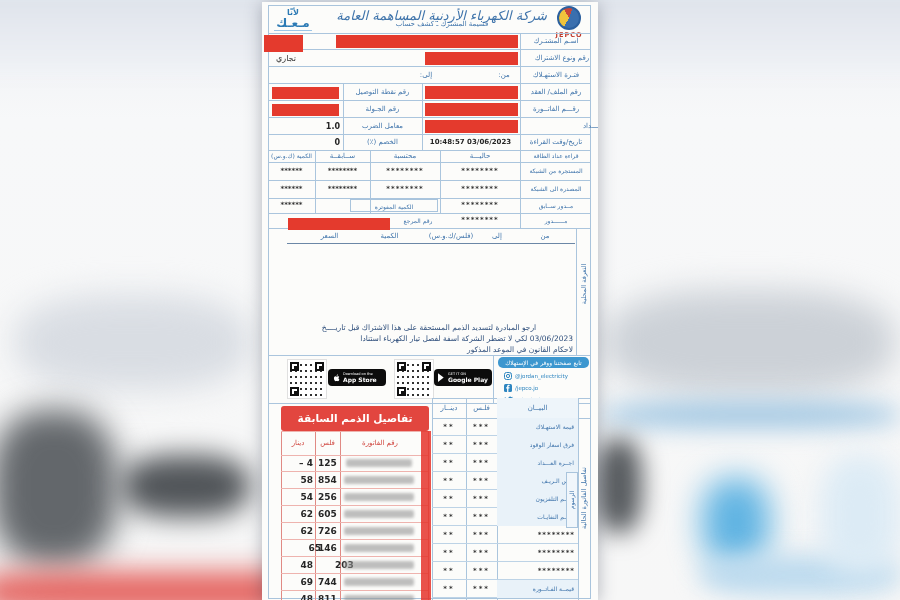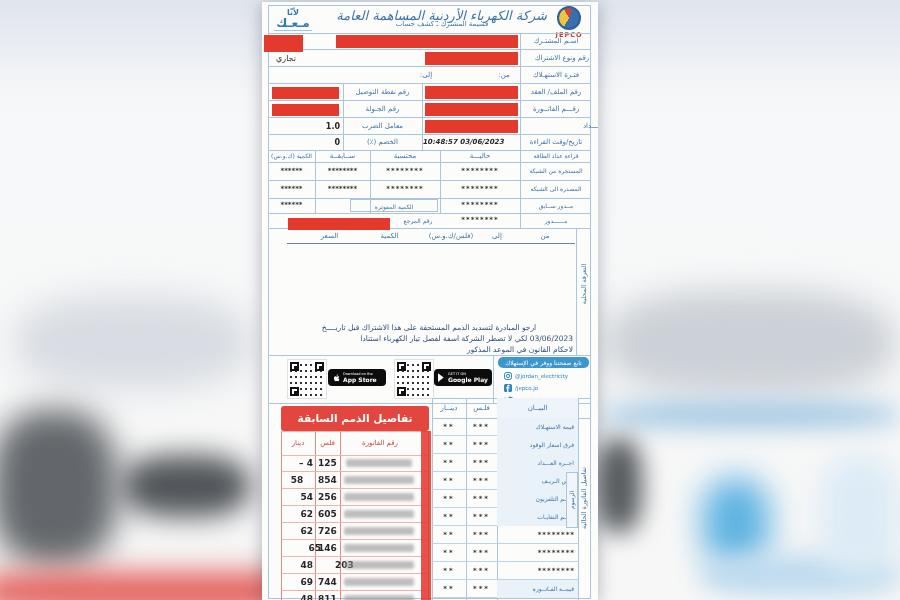--- a/index.html
+++ b/index.html
@@ -85,21 +85,21 @@
   <div class="a red" style="left:163px;top:101px;width:93px;height:13px;"></div>
   <div class="a red" style="left:10px;top:102px;width:67px;height:12px;"></div>
 
   <div class="a lbl" style="left:258px;top:116px;width:72px;line-height:17px;margin-left:48px;">رقـــم العـــداد</div>
   <div class="a lbl" style="left:83px;top:116px;width:75px;line-height:17px;">معامل الضرب</div>
   <div class="a red" style="left:163px;top:118px;width:93px;height:13px;"></div>
   <div class="a num" style="left:10px;top:116px;width:68px;text-align:right;line-height:17px;font-size:8px;">1.0</div>
 
   <div class="a lbl" style="left:258px;top:133px;width:72px;line-height:15px;">تاريخ/وقت القراءة</div>
   <div class="a lbl" style="left:83px;top:133px;width:75px;line-height:15px;">الخصم (٪)</div>
-  <div class="a num" style="left:161px;top:133px;width:95px;line-height:15px;font-size:7px;font-style:italic;">10:48:57  03/06/2023</div>
+  <div class="a num" style="left:161px;top:133px;width:95px;text-align:center;line-height:15px;font-size:7px;">10:48:57  03/06/2023</div>
   <div class="a num" style="left:10px;top:133px;width:68px;text-align:right;line-height:15px;font-size:8px;">0</div>
 
   <div class="a hl" style="left:6px;top:148px;width:323px;"></div>
   <div class="a hl" style="left:6px;top:160px;width:323px;"></div>
   <div class="a hl" style="left:6px;top:178px;width:323px;"></div>
   <div class="a hl" style="left:6px;top:196px;width:323px;"></div>
   <div class="a hl" style="left:6px;top:211px;width:323px;"></div>
   <div class="a hl" style="left:6px;top:226px;width:323px;"></div>
   <div class="a vl" style="left:53px;top:148px;height:63px;"></div>
   <div class="a vl" style="left:108px;top:148px;height:63px;"></div>
@@ -213,21 +213,21 @@
   <div class="a hlr" style="left:19px;top:453px;width:147px;"></div>
   <div class="a" style="left:19px;top:453px;width:147px;height:145px;background:repeating-linear-gradient(180deg,transparent 0 16px,#eeb3ae 16px 17px);"></div>
 
   <div class="a redtxt" style="left:19px;top:429px;width:34px;font-size:7px;line-height:24px;text-align:center;">دينار</div>
   <div class="a redtxt" style="left:53px;top:429px;width:25px;font-size:7px;line-height:24px;text-align:center;">فلس</div>
   <div class="a redtxt" style="left:78px;top:429px;width:80px;font-size:7px;line-height:24px;text-align:center;">رقم الفاتورة</div>
 
   <div class="a num" style="left:19px;top:453px;width:32px;text-align:right;line-height:17px;">– 4</div>
   <div class="a num" style="left:53px;top:453px;width:25px;text-align:center;line-height:17px;">125</div>
   <div class="a blurbar" style="left:84px;top:457px;width:66px;height:8px;"></div>
-  <div class="a num" style="left:19px;top:470px;width:32px;text-align:center;line-height:17px;">58</div>
+  <div class="a num" style="left:19px;top:470px;width:32px;text-align:right;line-height:17px;">58</div>
   <div class="a num" style="left:53px;top:470px;width:25px;text-align:center;line-height:17px;">854</div>
   <div class="a blurbar" style="left:82px;top:474px;width:70px;height:8px;"></div>
   <div class="a num" style="left:19px;top:487px;width:32px;text-align:right;line-height:17px;">54</div>
   <div class="a num" style="left:53px;top:487px;width:25px;text-align:center;line-height:17px;">256</div>
   <div class="a blurbar" style="left:82px;top:491px;width:70px;height:8px;"></div>
   <div class="a num" style="left:19px;top:504px;width:32px;text-align:right;line-height:17px;">62</div>
   <div class="a num" style="left:53px;top:504px;width:25px;text-align:center;line-height:17px;">605</div>
   <div class="a blurbar" style="left:82px;top:508px;width:70px;height:8px;"></div>
   <div class="a num" style="left:19px;top:521px;width:32px;text-align:right;line-height:17px;">62</div>
   <div class="a num" style="left:53px;top:521px;width:25px;text-align:center;line-height:17px;">726</div>

